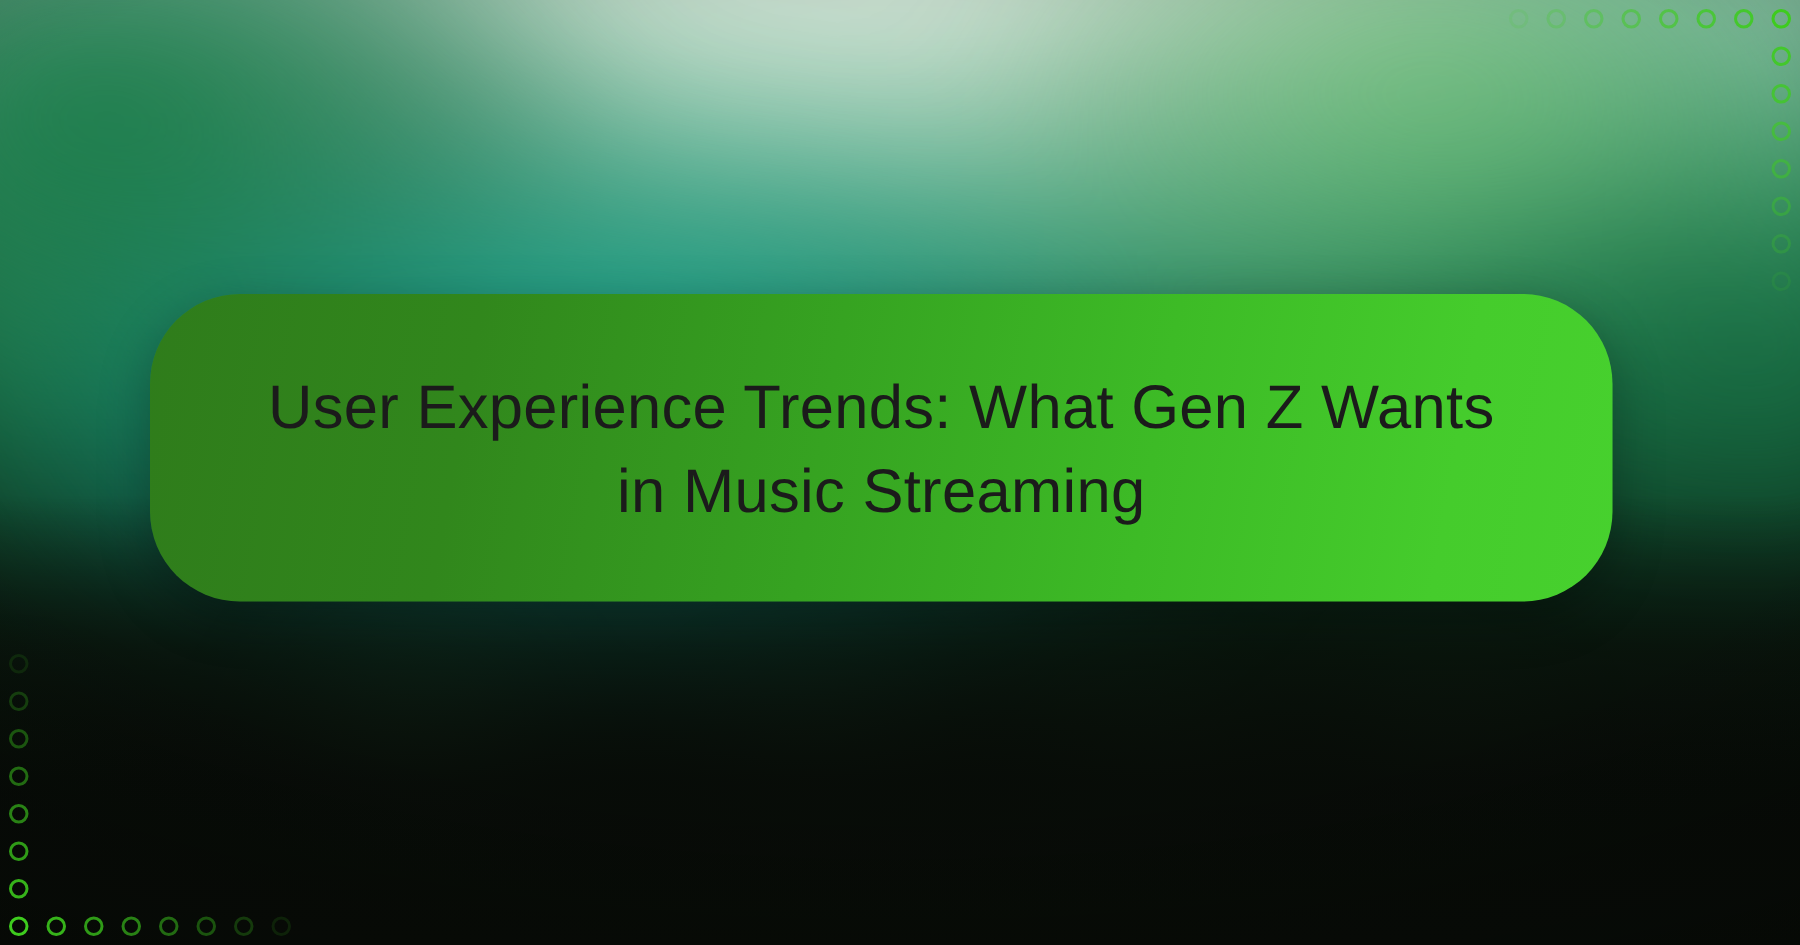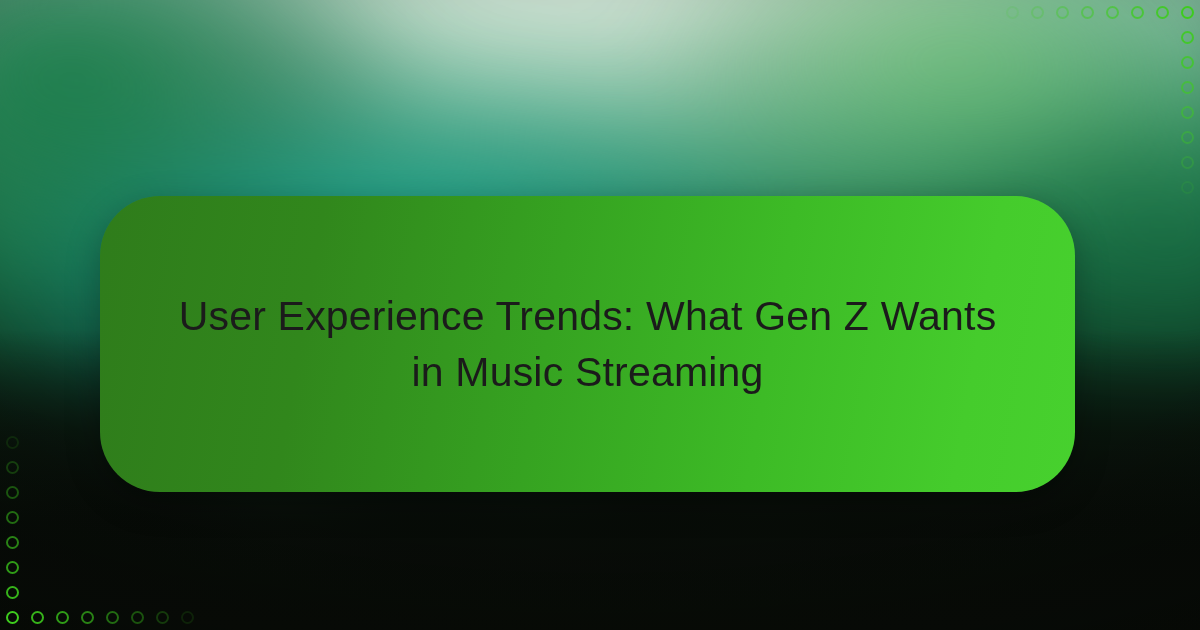--- a/index.html
+++ b/index.html
@@ -48,21 +48,21 @@
   .dot-grid{position:absolute;}
   .dot{
     position:absolute;width:13px;height:13px;border-radius:50%;
     border:2px solid #3ecc1e;box-sizing:border-box;
   }
   #dots-tr{top:0;right:0;width:230px;height:220px;}
   #dots-bl{bottom:0;left:0;width:230px;height:220px;}
 
   
   #title-card{
-    position:absolute;left:100px;top:196px;width:975px;height:296px;
+    position:absolute;left:100px;top:196px;width:975px;height:205px;
     border-radius:60px;
     background:linear-gradient(100deg,#2f7c1b 0%,#31871c 22%,#36a321 46%,#3dbb26 68%,#45cc2c 88%,#47d12e 100%);
     box-shadow:0 10px 34px rgba(0,0,0,0.30);
     display:flex;align-items:center;justify-content:center;
   }
   #title-text{
     margin:0;padding:0 58px;
     font-family:"Liberation Sans Narrow","Liberation Sans","DejaVu Sans Condensed","DejaVu Sans",sans-serif;
     font-size:41px;line-height:56px;font-weight:400;
     color:#1b1b1b;text-align:center;letter-spacing:0.2px;

